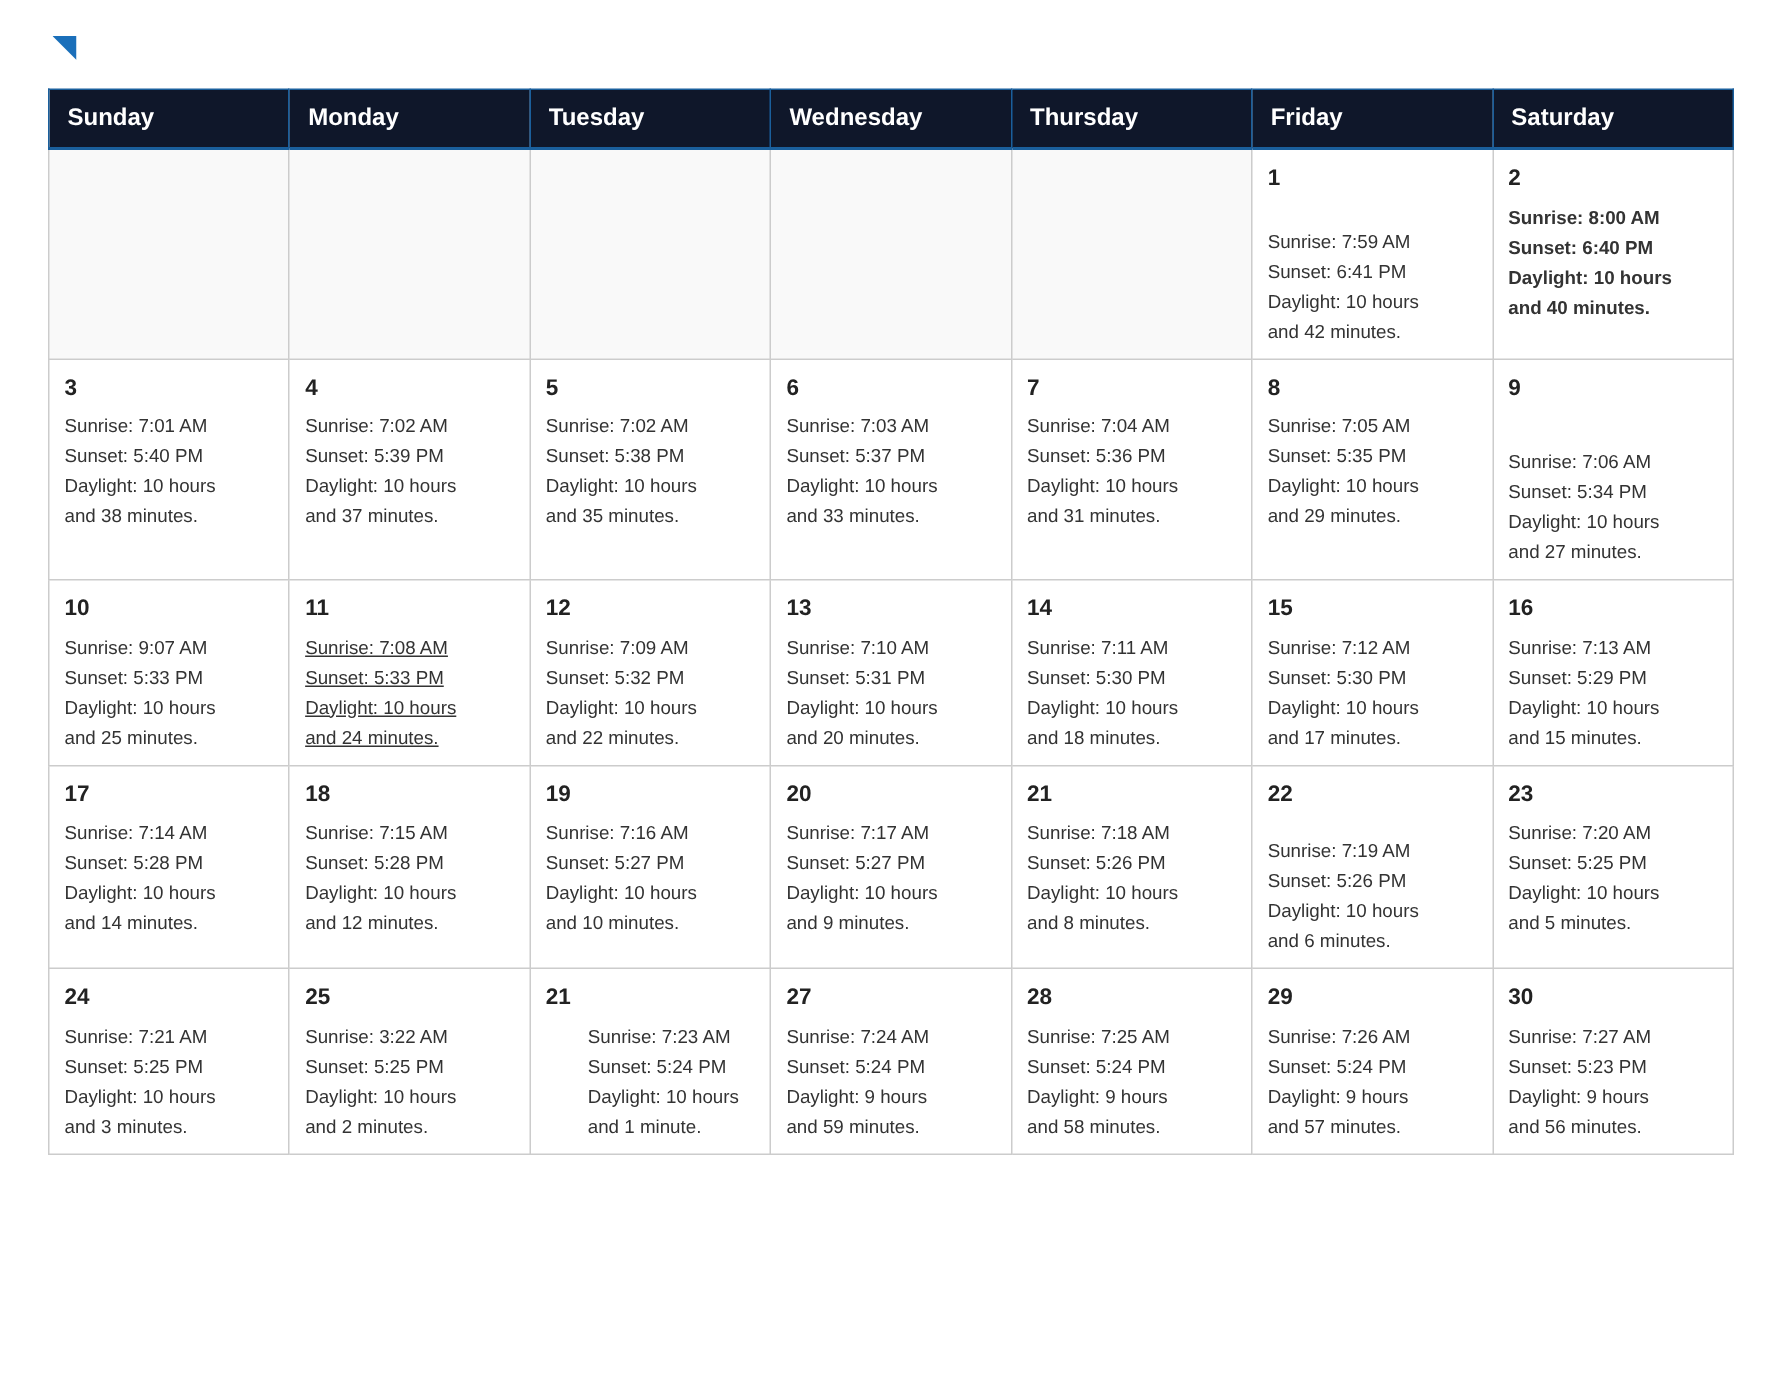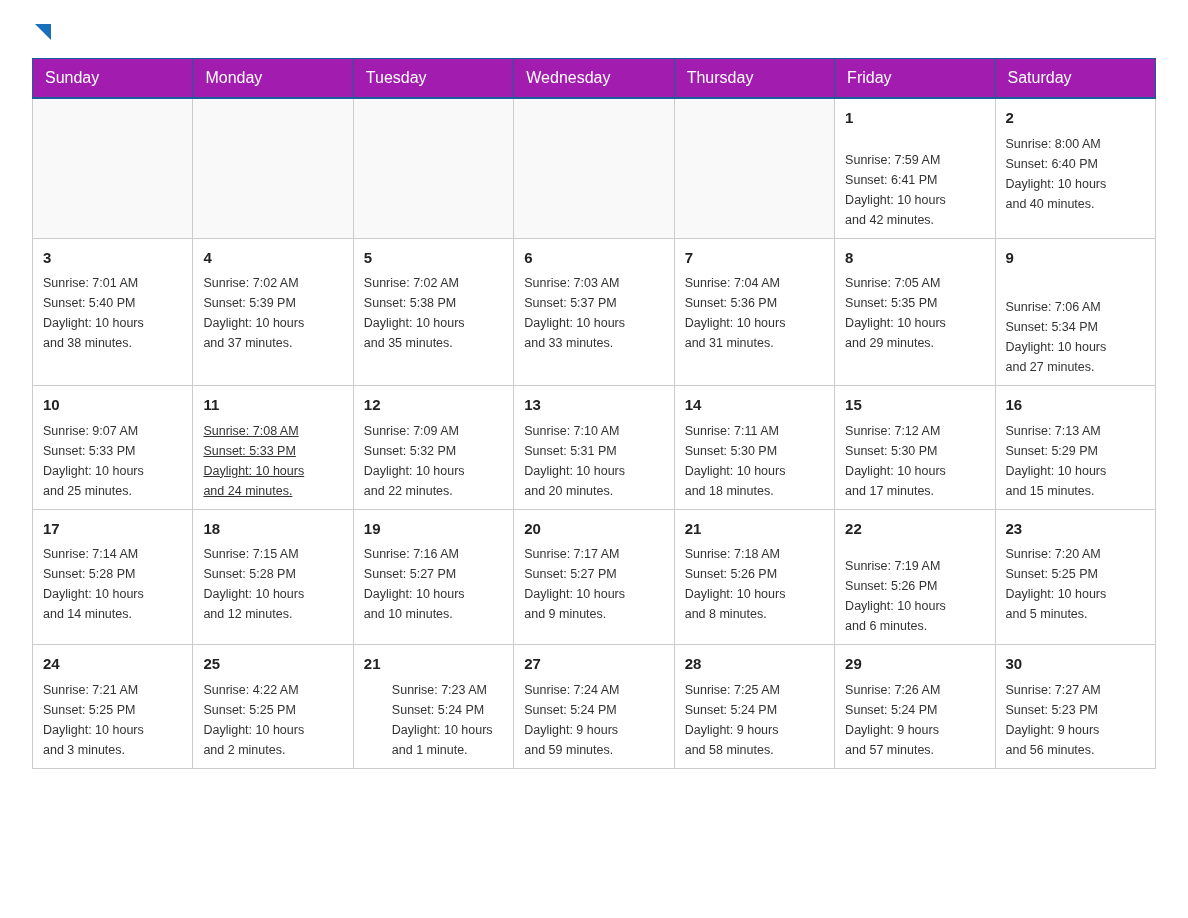--- a/index.html
+++ b/index.html
@@ -28,24 +28,24 @@
     .location-title {
       font-size: 20px;
       color: #444;
       margin-top: 4px;
     }
     .calendar {
       width: 100%;
       border-collapse: collapse;
     }
     .calendar thead tr th {
-      background-color: #a21caf;
+      background-color: #0f172a;
       color: #fff;
       font-size: 16px;
-      font-weight: 400;
+      font-weight: 700;
       padding: 10px 12px;
       text-align: left;
       border: 1px solid #1a5f9c;
     }
     .calendar tbody tr td {
       vertical-align: top;
       padding: 8px 10px;
       border: 1px solid #ccc;
       width: calc(100% / 7);
       font-size: 13px;
@@ -133,21 +133,21 @@
         <td class="empty-cell"></td>
         <td>
           <span class="day-num">1</span>
           <div class="day-info" style="white-space: pre-line; margin-top: 20px;">Sunrise: 7:59 AM
 Sunset: 6:41 PM
 Daylight: 10 hours
 and 42 minutes.</div>
         </td>
         <td>
           <span class="day-num">2</span>
-          <div class="day-info" style="white-space: pre-line;">Sunrise: 8:00 AM
+          <div class="day-info" style="white-space: pre-line; font-weight: bold;">Sunrise: 8:00 AM
 Sunset: 6:40 PM
 Daylight: 10 hours
 and 40 minutes.</div>
         </td>
       </tr>
       <tr>
         <td>
           <span class="day-num">3</span>
           <div class="day-info" style="white-space: pre-line;">Sunrise: 7:01 AM
 Sunset: 5:40 PM
@@ -302,21 +302,21 @@
       <tr>
         <td>
           <span class="day-num">24</span>
           <div class="day-info" style="white-space: pre-line;">Sunrise: 7:21 AM
 Sunset: 5:25 PM
 Daylight: 10 hours
 and 3 minutes.</div>
         </td>
         <td>
           <span class="day-num">25</span>
-          <div class="day-info" style="white-space: pre-line;">Sunrise: 4:22 AM
+          <div class="day-info" style="white-space: pre-line;">Sunrise: 3:22 AM
 Sunset: 5:25 PM
 Daylight: 10 hours
 and 2 minutes.</div>
         </td>
         <td>
           <span class="day-num">21</span>
           <div class="day-info" style="white-space: pre-line; margin-left: 28px;">Sunrise: 7:23 AM
 Sunset: 5:24 PM
 Daylight: 10 hours
 and 1 minute.</div>

